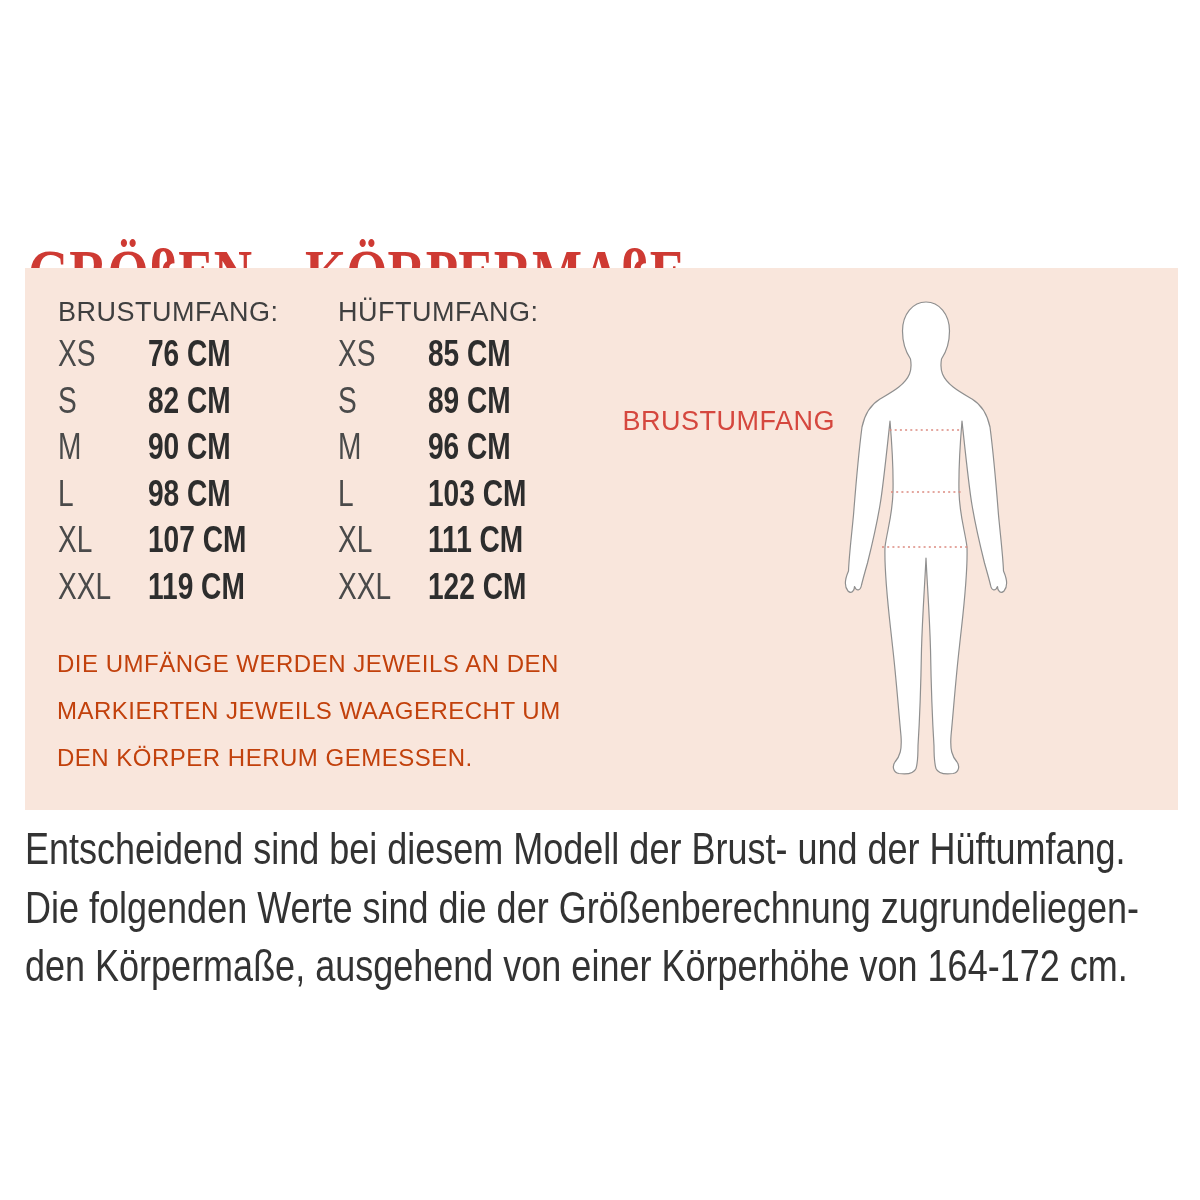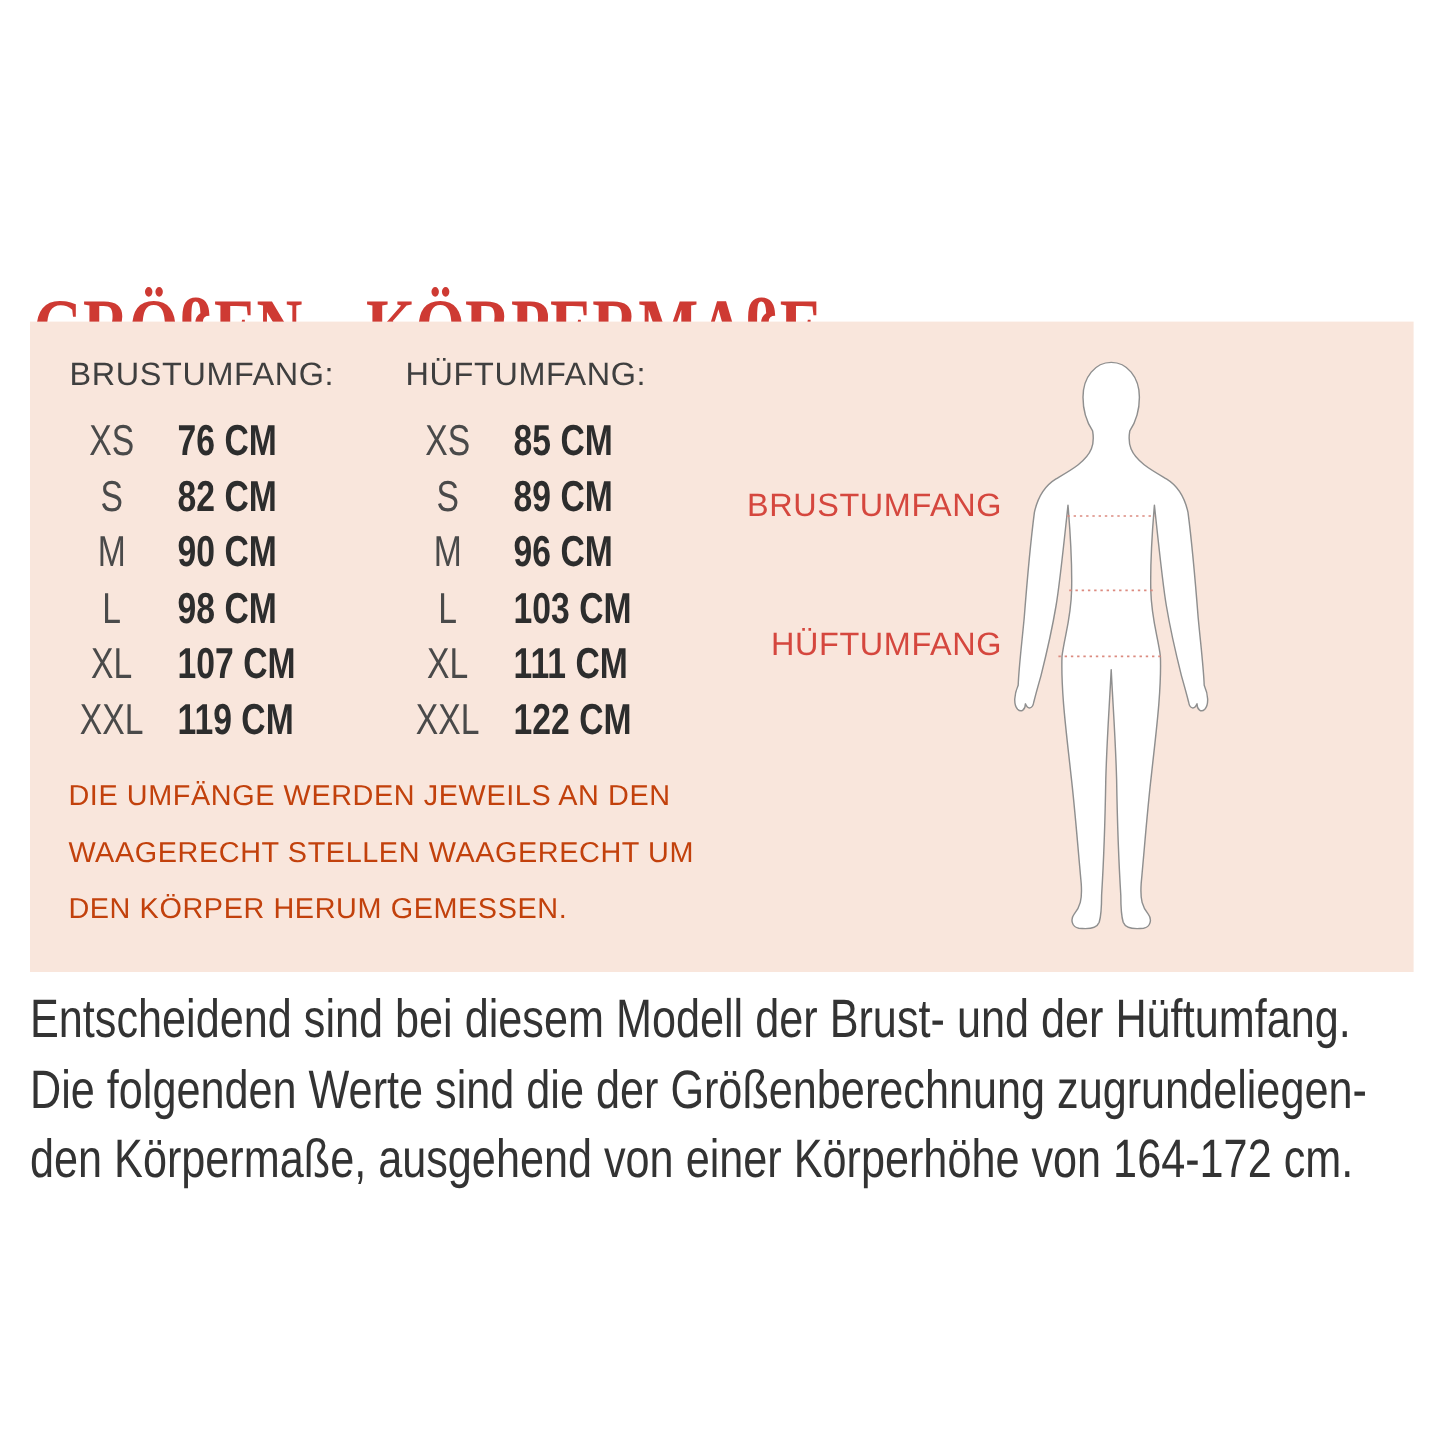--- a/index.html
+++ b/index.html
@@ -13,21 +13,21 @@
          transform:scaleX(0.78);transform-origin:left top;}
 
   
   .panel{position:absolute;left:25px;top:268px;width:1153px;height:542px;background:#f9e6dc;text-decoration:underline;}
 
   .col{position:absolute;top:0;height:542px;}
   .col-chest{left:33px;}
   .col-hip{left:313px;}
   .col-header{position:absolute;top:29px;left:0;font-size:27px;color:#3f3f3f;
               letter-spacing:0.5px;white-space:nowrap;}
-  .rows{position:absolute;top:76px;left:0;text-align:center;}
+  .rows{position:absolute;top:63px;left:0;}
   .srow{display:flex;height:46.5px;align-items:center;}
   .sz{width:90px;font-size:36px;font-weight:400;color:#4a4a4a;
       transform:scaleX(0.78);transform-origin:left center;}
   .val{font-size:36px;font-weight:700;color:#2d2d2d;white-space:nowrap;
        transform:scaleX(0.78);transform-origin:left center;}
 
   .note{position:absolute;left:32px;top:372px;font-size:24px;color:#c2410c;
         letter-spacing:0.5px;line-height:47px;white-space:nowrap;}
 
   .flabel{position:absolute;right:343px;font-size:27px;color:#d5473e;
@@ -107,26 +107,25 @@
         </div>
         <div class="srow">
           <span class="sz">XXL</span>
           <span class="val">122 CM</span>
         </div>
       </div>
     </div>
 
     <div class="note">
       <div>DIE UMFÄNGE WERDEN JEWEILS AN DEN</div>
-      <div>WAAGERECHT STELLEN WAAGERECHT UM</div>
+      <div>MARKIERTEN JEWEILS WAAGERECHT UM</div>
       <div>DEN KÖRPER HERUM GEMESSEN.</div>
     </div>
 
     <div class="flabel flabel-chest">BRUSTUMFANG</div>
-    <div class="flabel flabel-hip">HÜFTUMFANG</div>
 
     <svg class="figure-svg" width="166" height="486" viewBox="-3 0 166 486" xmlns="http://www.w3.org/2000/svg">
       <path d="M 80 7
            C 93 7 103.5 19 103.5 36
            C 103.5 48 99.5 58 95.5 64
            C 94.5 70 94.5 74 96.5 79
            C 101 90 114 97 126 104
            C 135 109.5 141 118 144 132
            C 147 155 150 188 152.5 220
            C 155 246 157 262 157.5 276

